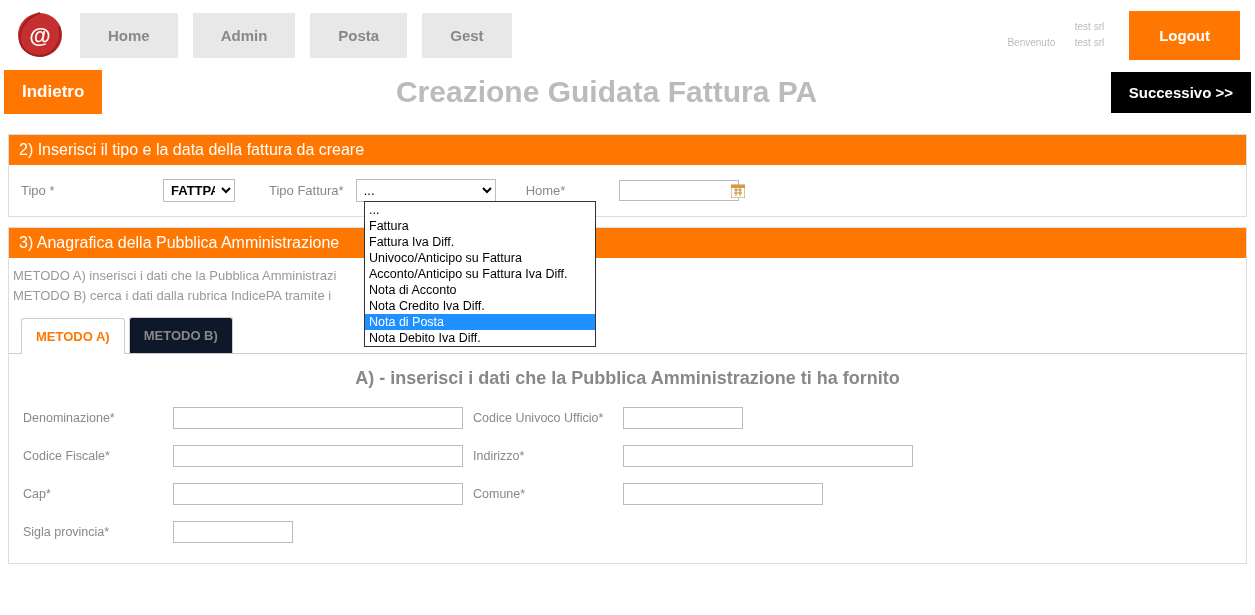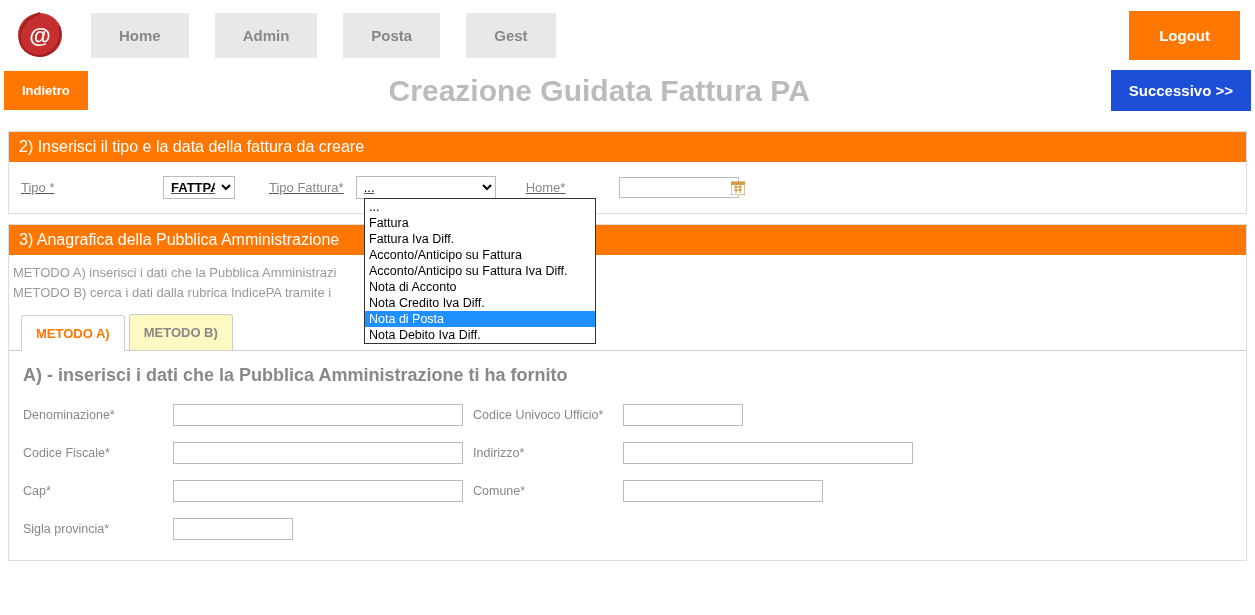--- a/index.html
+++ b/index.html
@@ -1,53 +1,53 @@
 <!DOCTYPE html>
 <html><head>
 <meta charset="utf-8">
 <style>
   * { box-sizing: border-box; margin: 0; padding: 0; }
   body { font-family: Arial, sans-serif; font-size: 13px; color: #555; background: #fff; width: 1255px; }
   
   .topbar { display: flex; align-items: center; padding: 10px 15px 10px 15px; gap: 15px; }
   .logo { width: 50px; height: 50px; position: relative; }
-  .nav-btn { background: #e8e8e8; color: #888; border: none; padding: 14px 28px; font-size: 15px; font-weight: bold; cursor: pointer; margin-left: 11px; }
+  .nav-btn { background: #e8e8e8; color: #888; border: none; padding: 14px 28px; font-size: 15px; font-weight: bold; cursor: pointer; }
   .topbar-spacer { flex: 1; }
   .user-box { font-size: 10px; color: #bbb; text-align: right; line-height: 1.6; padding-right: 10px; }
   .logout-btn { background: #ff7700; color: #fff; border: none; padding: 16px 30px; font-size: 15px; font-weight: bold; cursor: pointer; }
   
   .title-row { display: flex; align-items: center; padding: 0 4px 10px 4px; }
-  .back-btn { background: #ff7700; color: #fff; border: none; padding: 12px 18px; font-size: 13px; font-weight: bold; cursor: pointer; }
+  .back-btn { background: #ff7700; color: #fff; border: none; padding: 12px 18px; font-size: 17px; font-weight: bold; cursor: pointer; }
   .page-title { flex: 1; text-align: center; font-size: 30px; font-weight: bold; color: #bbb; }
-  .next-btn { background: #1d4ed8; color: #fff; border: none; padding: 12px 18px; font-size: 15px; font-weight: bold; cursor: pointer; }
+  .next-btn { background: #000000; color: #fff; border: none; padding: 12px 18px; font-size: 15px; font-weight: bold; cursor: pointer; }
   
   .panel { border: 1px solid #ddd; margin: 10px 8px; }
   .panel-header { background: #ff7700; color: #fff; padding: 6px 10px; font-size: 16px; }
   .panel-body { padding: 14px 12px; }
   
-  .row2 { display: flex; align-items: center; gap: 12px; position: relative; text-decoration: underline; }
+  .row2 { display: flex; align-items: center; gap: 12px; position: relative; }
   .lbl { color: #888; font-size: 13px; }
   select, input[type=text] { border: 1px solid #bbb; font-size: 13px; padding: 2px 3px; background: #fff; }
   .tipo-sel { width: 72px; font-weight: bold; }
   .tipofat-sel { width: 140px; }
   .data-inp { width: 120px; }
   .cal-icon { width: 18px; height: 18px; display: inline-flex; align-items: center; justify-content: center; margin-left: -22px; pointer-events: auto; cursor: pointer; }
   
   .dropdown-overlay { position: absolute; top: 22px; left: 343px; width: 232px; background: #fff; border: 1px solid #333; z-index: 10; font-size: 12.5px; }
   .dd-item { padding: 1px 4px; cursor: pointer; color: #000; white-space: nowrap; }
   .dd-item.highlight { background: #1e90ff; color: #fff; }
   
   .panel3-desc { color: #999; padding: 8px 4px 12px 4px; line-height: 1.5; font-size: 13px; }
   
   .tabs-row { display: flex; align-items: flex-end; border-bottom: 1px solid #ccc; padding: 0 12px; }
-  .tab { border: 1px solid #ccc; border-bottom: none; padding: 10px 14px; font-size: 13px; font-weight: bold; cursor: pointer; background: #fef9c3; color: #888; margin-right: 4px; border-radius: 3px 3px 0 0; }
+  .tab { border: 1px solid #ccc; border-bottom: none; padding: 10px 14px; font-size: 13px; font-weight: bold; cursor: pointer; background: #0f172a; color: #888; margin-right: 4px; border-radius: 3px 3px 0 0; }
   .tab.active { color: #ff7700; background: #fff; position: relative; top: 1px; }
   
   .tab-content { padding: 14px 14px 20px 14px; }
-  .tab-content h3 { font-size: 18px; color: #888; font-weight: bold; margin-bottom: 18px; }
+  .tab-content h3 { font-size: 18px; color: #888; font-weight: bold; margin-bottom: 18px; text-align: center; }
   .form-grid { display: grid; grid-template-columns: 150px 300px 150px 300px; row-gap: 16px; column-gap: 0; align-items: center; }
   .form-grid .flbl { color: #888; font-size: 12.5px; }
   .form-grid input { width: 290px; height: 22px; }
   .short input { width: 120px; }
   .mid input { width: 200px; }
 </style>
 </head>
 <body>
 
 <div class="topbar">
@@ -56,20 +56,28 @@
       <circle cx="25" cy="25" r="22" fill="#c62f2f"></circle>
       <path d="M25 3 C10 8 4 20 5 30 C6 42 20 48 30 45 C42 41 48 28 44 16" fill="none" stroke="#a01f1f" stroke-width="2"></path>
       <text x="25" y="33" text-anchor="middle" font-size="22" fill="#fff" font-weight="bold">@</text>
     </svg>
   </div>
   <button class="nav-btn">Home</button>
   <button class="nav-btn">Admin</button>
   <button class="nav-btn">Posta</button>
   <button class="nav-btn">Gest</button>
   <div class="topbar-spacer"></div>
+  <div class="user-box">
+    <div>test srl</div>
+    <div>
+      <span>Benvenuto</span>
+      &nbsp;&nbsp;&nbsp;&nbsp;&nbsp;
+      <span>test srl</span>
+    </div>
+  </div>
   <button class="logout-btn">Logout</button>
 </div>
 
 <div class="title-row">
   <button class="back-btn">Indietro</button>
   <div class="page-title">Creazione Guidata Fattura PA</div>
   <button class="next-btn">Successivo &gt;&gt;</button>
 </div>
 
 <div class="panel">
@@ -97,21 +105,21 @@
           <line x1="3" y1="9" x2="11" y2="9" stroke="#c08a2a"></line>
           <line x1="5" y1="4" x2="5" y2="12" stroke="#c08a2a"></line>
           <line x1="9" y1="4" x2="9" y2="12" stroke="#c08a2a"></line>
         </svg>
       </span>
 
       <div class="dropdown-overlay" id="dd">
           <div class="dd-item">...</div>
           <div class="dd-item">Fattura</div>
           <div class="dd-item">Fattura Iva Diff.</div>
-          <div class="dd-item">Acconto/Anticipo su Fattura</div>
+          <div class="dd-item">Univoco/Anticipo su Fattura</div>
           <div class="dd-item">Acconto/Anticipo su Fattura Iva Diff.</div>
           <div class="dd-item">Nota di Acconto</div>
           <div class="dd-item">Nota Credito Iva Diff.</div>
           <div class="dd-item highlight">Nota di Posta</div>
           <div class="dd-item">Nota Debito Iva Diff.</div>
         </div>
     </div>
   </div>
 </div>
 

